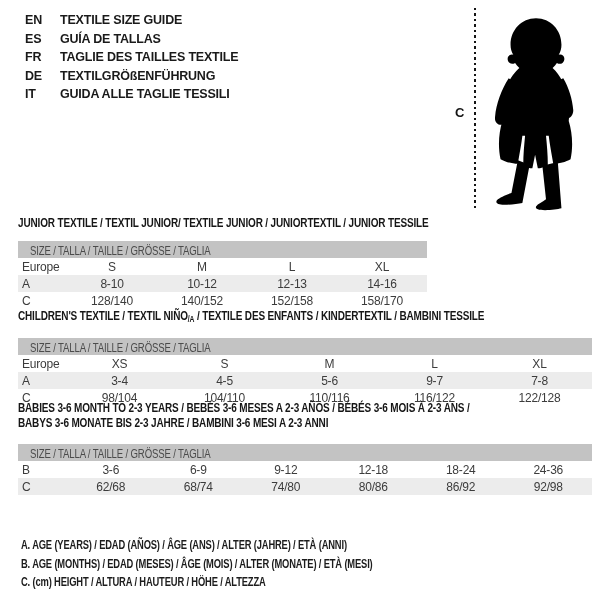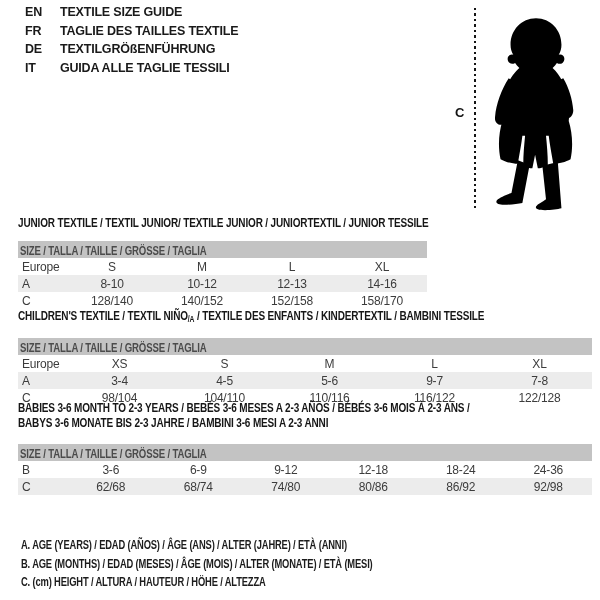--- a/index.html
+++ b/index.html
@@ -1,40 +1,40 @@
 <!DOCTYPE html>
 <html><head>
 <meta charset="utf-8">
 <style>
   html,body{margin:0;padding:0;background:#fff;}
   #canvas{
     position:relative;width:600px;height:600px;background:#fff;overflow:hidden;
     font-family:"Liberation Sans",sans-serif;color:#1a1a1a;
   }
   
-  .lang-block{position:absolute;left:25px;top:3px;}
+  .lang-block{position:absolute;left:25px;top:11px;}
   .lang-row{display:flex;line-height:18.5px;font-weight:bold;font-size:12.5px;letter-spacing:-0.2px;white-space:nowrap;}
   .lang-code{width:35px;flex:0 0 35px;}
   
   .dashed-line{position:absolute;left:474px;top:8px;width:2px;height:202px;
     background:repeating-linear-gradient(to bottom,#141414 0 2.5px,transparent 2.5px 5.5px);}
   .figure-label{position:absolute;left:455px;top:105px;font-weight:bold;font-size:13px;color:#141414;}
   .baby-svg{position:absolute;left:486px;top:8px;}
   
   .table-block{position:absolute;left:18px;}
   .t1{top:216px;width:409px;}
   .t2{top:309px;width:574px;}
   .t3{top:401px;width:574px;}
   .tbl-title{font-weight:bold;font-size:12.5px;line-height:15px;color:#161616;
     letter-spacing:-0.2px;white-space:nowrap;transform:scaleX(0.80);transform-origin:0 0;}
   .t1 .tbl-title{margin-bottom:10px;}
   .t2 .tbl-title{margin-bottom:13px;}
   .t3 .tbl-title{margin-bottom:13px;}
   .sub{font-size:8.5px;position:relative;top:2px;}
-  .size-bar{background:#c3c3c3;height:17px;line-height:17px;padding-left:2px;overflow:hidden;font-weight:bold;}
+  .size-bar{background:#c3c3c3;height:17px;line-height:17px;padding-left:12px;overflow:hidden;}
   .size-bar-text{display:inline-block;transform:scaleX(0.80);transform-origin:0 50%;
     font-size:12px;color:#4b4b4b;letter-spacing:-0.2px;white-space:nowrap;}
   table.size-table{width:100%;border-collapse:collapse;table-layout:fixed;
     font-size:12px;color:#3c3c3c;letter-spacing:-0.2px;}
   table.size-table td{height:17px;padding:0;text-align:center;white-space:nowrap;}
   table.size-table td.lbl{width:45px;text-align:left;padding-left:4px;}
   table.size-table tr.shaded{background:#ececec;}
   
   .notes{position:absolute;left:21px;top:536px;}
   .note-line{font-weight:bold;font-size:12px;line-height:18.5px;color:#1c1c1c;
@@ -42,20 +42,24 @@
 </style>
 </head>
 <body>
 
 <div id="canvas">
 
   <div class="lang-block">
     <div class="lang-row">
       <span class="lang-code">EN</span>
       <span class="lang-title">TEXTILE SIZE GUIDE</span>
+    </div>
+    <div class="lang-row">
+      <span class="lang-code">ES</span>
+      <span class="lang-title">GUÍA DE TALLAS</span>
     </div>
     <div class="lang-row">
       <span class="lang-code">FR</span>
       <span class="lang-title">TAGLIE DES TAILLES TEXTILE</span>
     </div>
     <div class="lang-row">
       <span class="lang-code">DE</span>
       <span class="lang-title">TEXTILGRÖßENFÜHRUNG</span>
     </div>
     <div class="lang-row">

